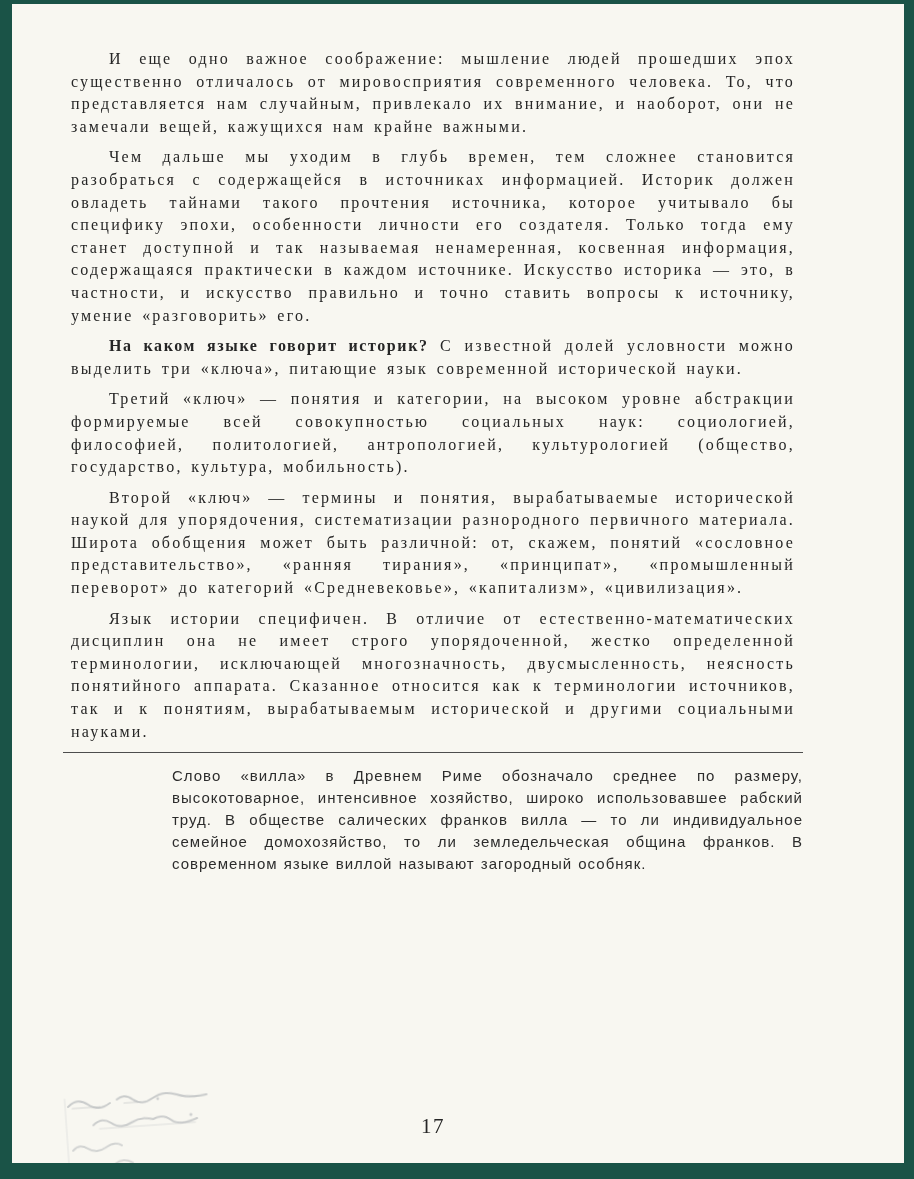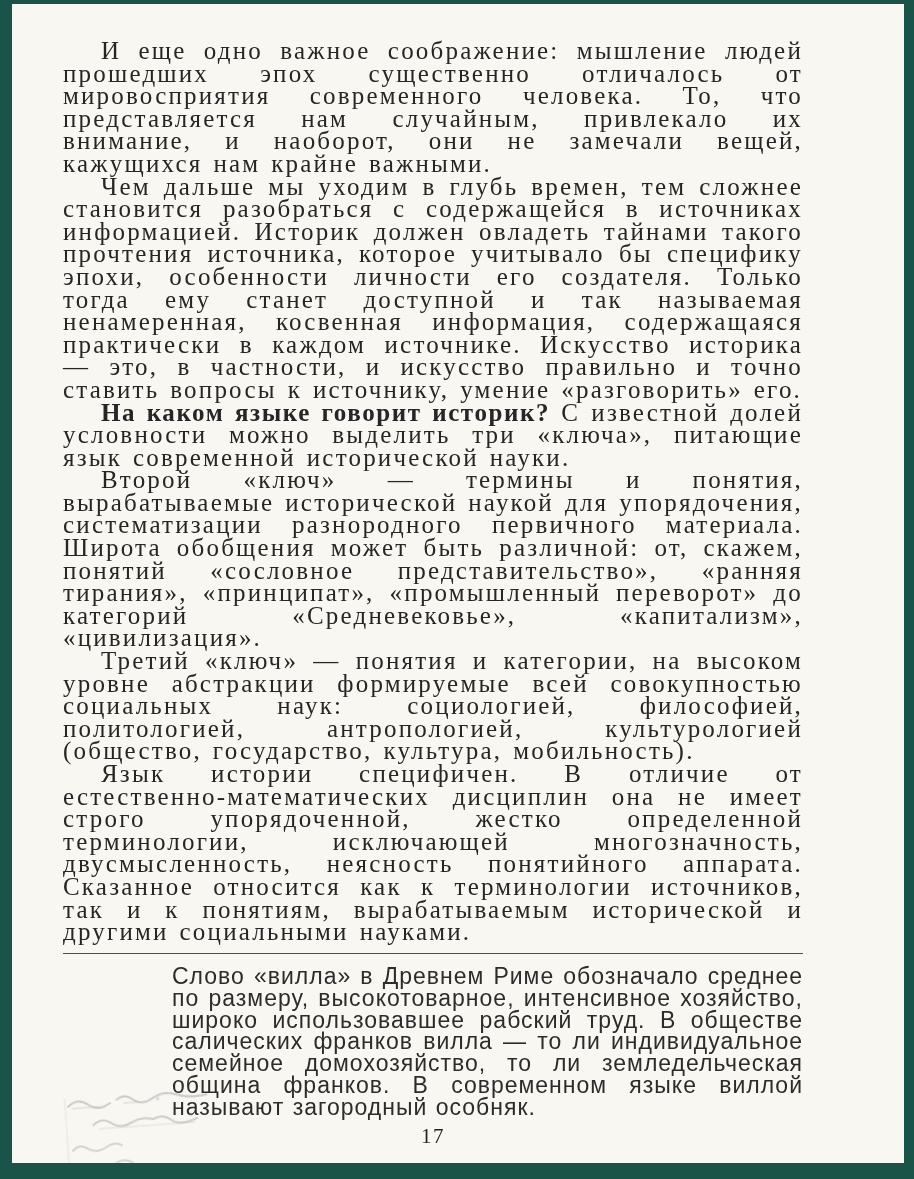--- a/index.html
+++ b/index.html
@@ -25,23 +25,23 @@
     position: relative;
     width: 100%;
     height: 100%;
     box-sizing: border-box;
     background: var(--paper, #f8f7f1);
     padding: 36px 101px 0 51px;
     overflow: hidden;
     color: var(--ink, #262626);
   }
   .text-block p {
-    margin: 0;
+    margin: 8px;
     text-indent: 38px;
-    font-size: 25px;
+    font-size: 16px;
     line-height: 22.6px;
     letter-spacing: 2.2px;
     word-spacing: 2.5px;
     text-align: justify;
     color: var(--ink, #262626);
   }
   .text-block p b {
     font-weight: 700;
     letter-spacing: 1.6px;
     font-family: Liberation Serif, serif;
@@ -49,31 +49,31 @@
   .rule {
     height: 1px;
     background: #4d4d4d;
     margin: 9px 0 12px 0;
     width: 740px;
   }
   .footnote {
     margin: 0 0 0 109px;
     width: 631px;
     font-family: "Liberation Sans", "DejaVu Sans", sans-serif;
-    font-size: 23px;
+    font-size: 15px;
     line-height: 21.9px;
     letter-spacing: 1.0px;
     word-spacing: 1px;
     text-align: justify;
     color: #2c2c2c;
   }
   .page-number {
     position: absolute;
     left: 51px;
-    bottom: 14px;
+    bottom: 24px;
     width: 740px;
     text-align: center;
     font-size: 21px;
     letter-spacing: 1.5px;
     color: #262626;
     margin-top: 46px;
   }
   .stamp {
     position: absolute;
     left: 52px;
@@ -87,22 +87,22 @@
 </head>
 <body>
 
 <div class="scan-frame">
   <div class="page">
 
     <main class="text-block">
       <p>И еще одно важное соображение: мышление людей прошедших эпох существенно отличалось от мировосприятия современного человека. То, что представляется нам случайным, привлекало их внимание, и наоборот, они не замечали вещей, кажущихся нам крайне важными.</p>
       <p>Чем дальше мы уходим в глубь времен, тем сложнее становится разобраться с содержащейся в источниках информацией. Историк должен овладеть тайнами такого прочтения источника, которое учитывало бы специфику эпохи, особенности личности его создателя. Только тогда ему станет доступной и так называемая ненамеренная, косвенная информация, содержащаяся практически в каждом источнике. Искусство историка — это, в частности, и искусство правильно и точно ставить вопросы к источнику, умение «разговорить» его.</p>
       <p><b>На каком языке говорит историк?</b><span> С известной долей условности можно выделить три «ключа», питающие язык современной исторической науки.</span></p>
+      <p>Третий «ключ» — понятия и категории, на высоком уровне абстракции формируемые всей совокупностью социальных наук: социологией, философией, политологией, антропологией, культурологией (общество, государство, культура, мобильность).</p>
       <p>Второй «ключ» — термины и понятия, вырабатываемые исторической наукой для упорядочения, систематизации разнородного первичного материала. Широта обобщения может быть различной: от, скажем, понятий «сословное представительство», «ранняя тирания», «принципат», «промышленный переворот» до категорий «Средневековье», «капитализм», «цивилизация».</p>
-      <p>Третий «ключ» — понятия и категории, на высоком уровне абстракции формируемые всей совокупностью социальных наук: социологией, философией, политологией, антропологией, культурологией (общество, государство, культура, мобильность).</p>
       <p>Язык истории специфичен. В отличие от естественно-математических дисциплин она не имеет строго упорядоченной, жестко определенной терминологии, исключающей многозначность, двусмысленность, неясность понятийного аппарата. Сказанное относится как к терминологии источников, так и к понятиям, вырабатываемым исторической и другими социальными науками.</p>
     </main>
 
     <div class="rule"></div>
 
     <p class="footnote">Слово «вилла» в Древнем Риме обозначало среднее по размеру, высокотоварное, интенсивное хозяйство, широко использовавшее рабский труд. В обществе салических франков вилла — то ли индивидуальное семейное домохозяйство, то ли земледельческая община франков. В современном языке виллой называют загородный особняк.</p>
 
     <div class="stamp">
       <svg width="210" height="86" viewBox="0 0 210 86" xmlns="http://www.w3.org/2000/svg">
         <g fill="none" stroke="#8d939b" stroke-width="2" stroke-linecap="round">

